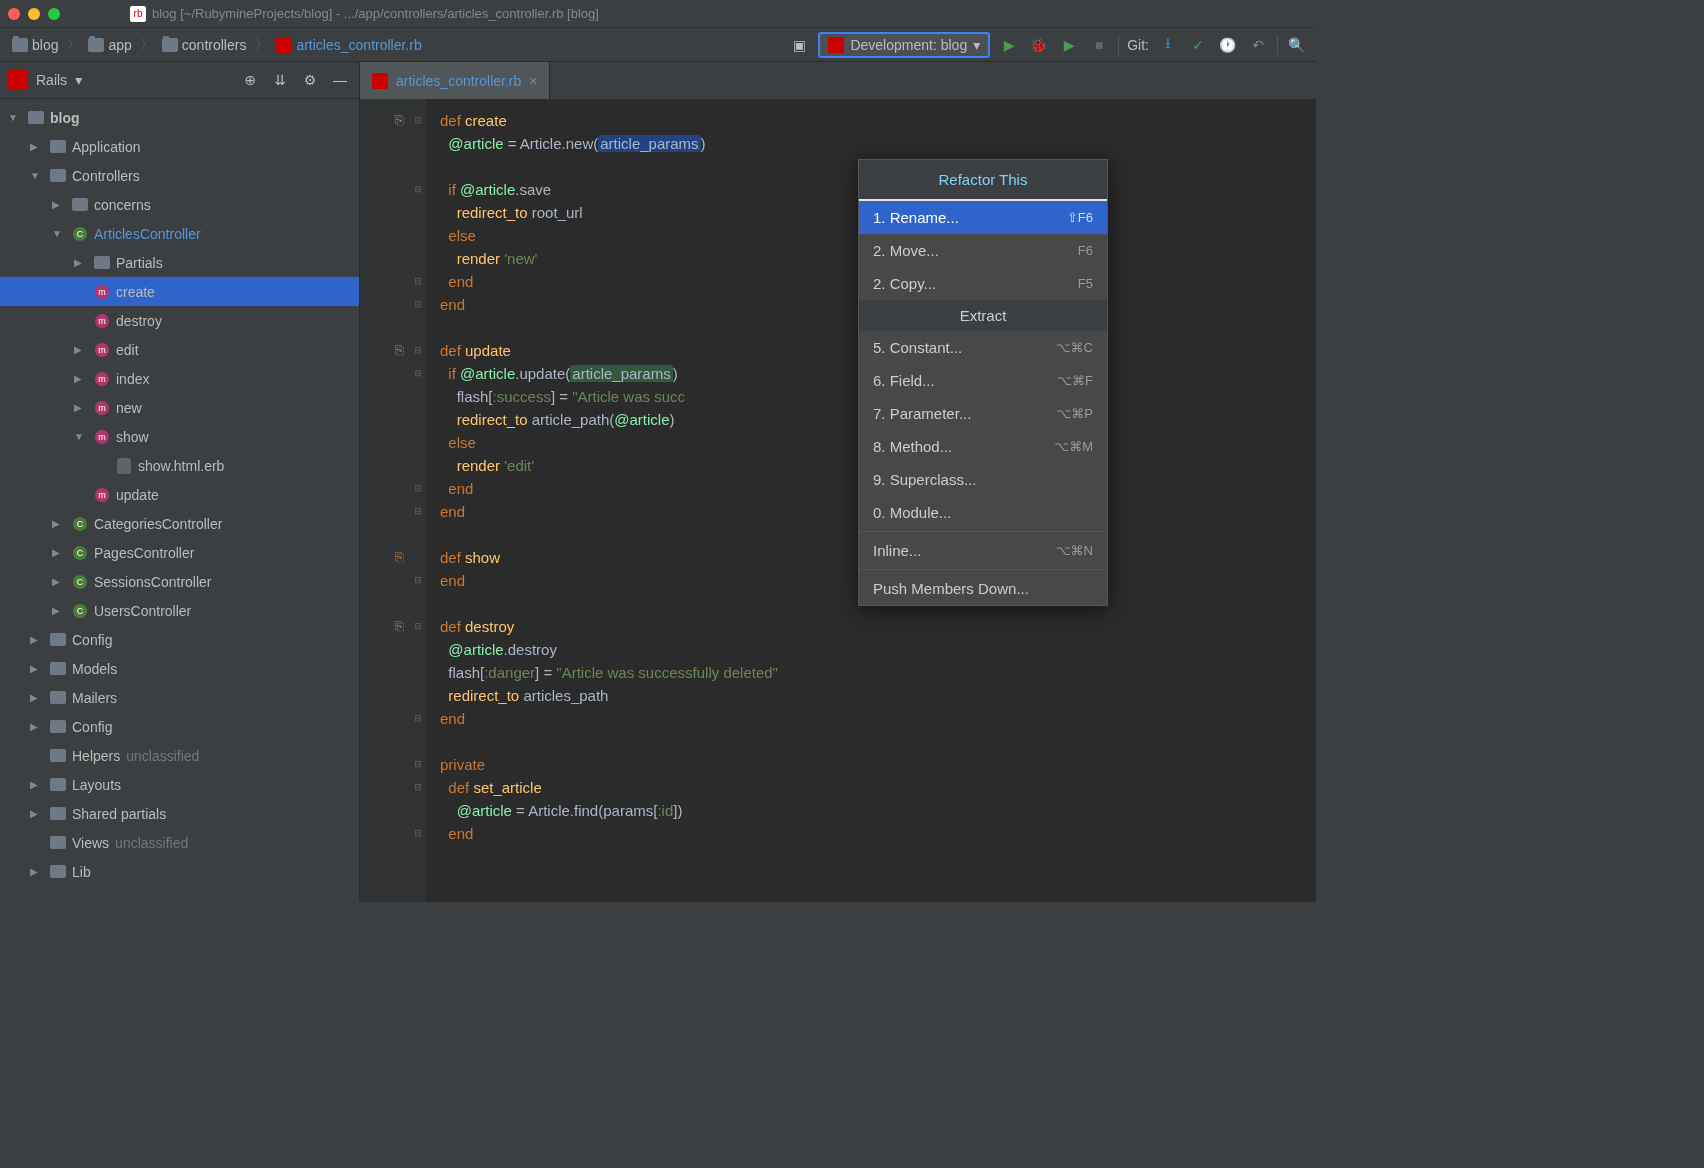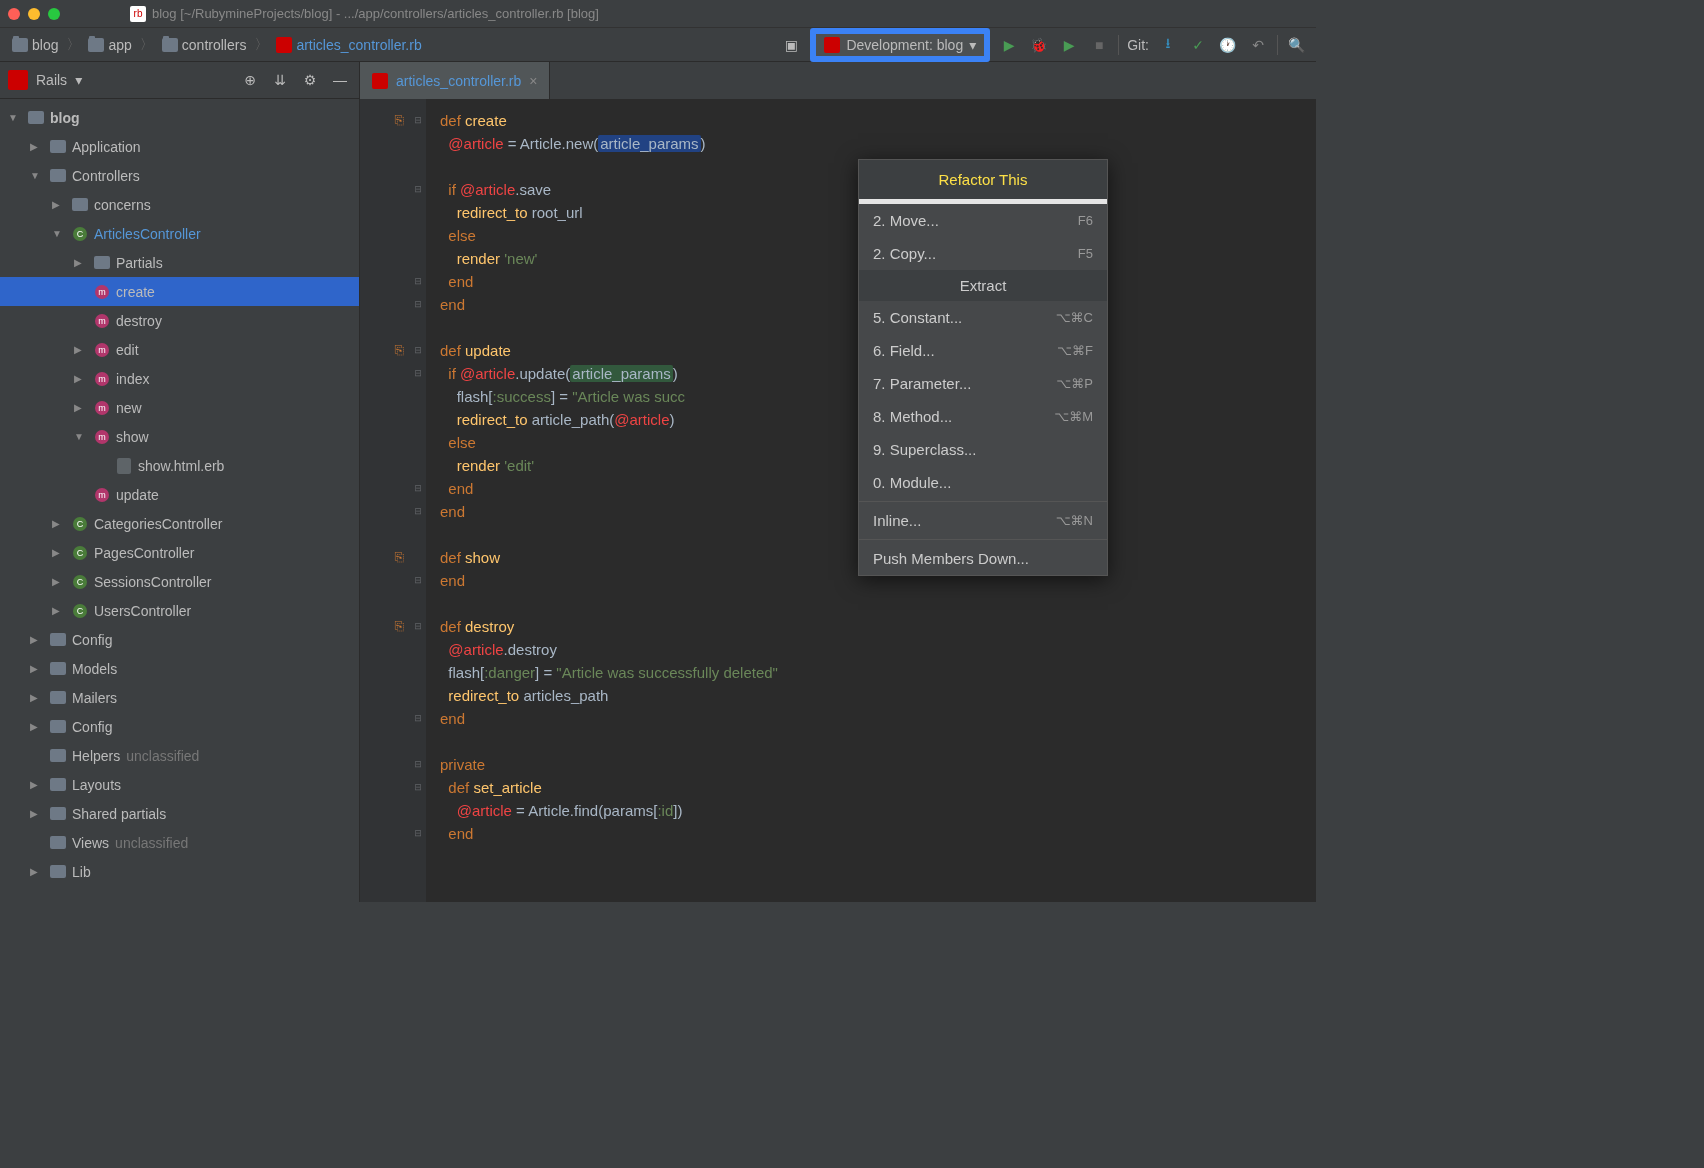--- a/index.html
+++ b/index.html
@@ -12,21 +12,21 @@
 .titlebar-text{color:#888;font-size:13px;}
 .toolbar{height:34px;background:#3c3f41;border-bottom:1px solid #2b2b2b;display:flex;align-items:center;padding:0 8px;gap:4px;}
 .breadcrumb{display:flex;align-items:center;gap:4px;flex:1;}
 .bc-item{display:flex;align-items:center;gap:4px;color:#bbb;padding:2px 4px;}
 .bc-sep{color:#666;}
 .bc-item.active{color:#5597d8;}
 .folder-icon{width:16px;height:14px;background:#6e7986;border-radius:2px;position:relative;}
 .folder-icon::before{content:'';position:absolute;top:-2px;left:1px;width:6px;height:3px;background:#6e7986;border-radius:1px 1px 0 0;}
 .toolbar-right{display:flex;align-items:center;gap:8px;}
 .tbtn{width:22px;height:22px;display:flex;align-items:center;justify-content:center;cursor:pointer;}
-.run-config{display:flex;align-items:flex-start;gap:6px;background:#4c5052;border:6px solid #3b82f6;border-radius:3px;padding:3px 8px;}
+.run-config{display:flex;align-items:flex-start;gap:6px;background:#4c5052;border:2px solid #3b82f6;border-radius:3px;padding:3px 8px;}
 .rails-ico{width:16px;height:16px;background:#cc0000;border-radius:2px;}
 .main{display:flex;height:calc(100% - 62px);justify-content:center;}
 .sidebar{width:360px;background:#3c3f41;border-right:1px solid #2b2b2b;display:flex;flex-direction:column;}
 .sidebar-header{height:37px;display:flex;align-items:center;padding:0 8px;border-bottom:1px solid #2b2b2b;gap:8px;}
 .rails-badge{width:20px;height:20px;background:#cc0000;border-radius:2px;display:flex;align-items:center;justify-content:center;}
 .tree{flex:1;overflow-y:auto;padding:4px 0;}
 .tree-item{display:flex;align-items:center;height:29px;padding-left:8px;cursor:pointer;white-space:nowrap;}
 .tree-item.selected{background:#2f65ca;}
 .tree-arrow{width:14px;display:inline-block;color:#888;font-size:10px;}
 .tree-icon{width:16px;height:16px;margin:0 6px;display:inline-flex;align-items:center;justify-content:center;}
@@ -40,25 +40,25 @@
 .tabs{height:37px;background:#3c3f41;display:flex;align-items:center;}
 .tab{height:100%;display:flex;align-items:center;gap:8px;padding:0 12px;background:#515658;border-right:1px solid #2b2b2b;}
 .tab-icon{width:16px;height:16px;background:#cc0000;border-radius:2px;}
 .tab-close{color:#888;cursor:pointer;}
 .editor{flex:1;display:flex;font-family:'Menlo','Monaco',monospace;font-size:15px;line-height:23px;overflow:hidden;position:relative;}
 .gutter{width:50px;background:#313335;padding:10px 6px 10px 4px;text-align:right;color:#606366;}
 .gutter-mark{color:#cc7832;font-size:12px;}
 .fold-gutter{width:16px;background:#313335;padding:10px 0;}
 .fold{color:#606366;font-size:9px;text-align:center;}
 .code{flex:1;padding:10px 0 10px 14px;white-space:pre;color:#a9b7c6;}
-.kw{color:#cc7832;} .def{color:#ffc66d;} .ivar{color:#ef4444;} .sym{color:#6a8759;} .str{color:#6a8759;}
+.kw{color:#cc7832;} .def{color:#ffc66d;} .ivar{color:#86efac;} .sym{color:#6a8759;} .str{color:#6a8759;}
 .hl-param{background:#214283;border-radius:2px;padding:0 2px;}
 .usage{background:#32593d;border-radius:2px;padding:0 2px;}
 .context-menu{position:absolute;top:60px;left:498px;width:250px;background:#46484a;border:1px solid #555;box-shadow:0 4px 20px rgba(0,0,0,0.6);z-index:100;}
-.menu-title{text-align:center;padding:8px;color:#fde047;background:#3c3f41;border-bottom:5px solid #e5e5e5;}
+.menu-title{text-align:center;padding:8px;color:#7dd3fc;background:#3c3f41;border-bottom:2px solid #e5e5e5;}
 .menu-section{text-align:center;padding:4px;color:#ccc;background:#3c3f41;}
 .menu-item{display:flex;justify-content:space-between;align-items:center;padding:5px 14px;cursor:pointer;color:#ccc;}
 .menu-item.selected{background:#2f65ca;color:#fff;}
 .shortcut{color:#999;font-size:13px;}
 .menu-item.selected .shortcut{color:#ddd;}
 .menu-sep{height:1px;background:#555;margin:2px 0;}
 .play-icon{color:#499c54;}
 .bug-icon{color:#499c54;}
 </style>
 </head>
@@ -423,20 +423,24 @@
 <span></span>
 <span class="kw">private</span>
   <span class="kw">def</span> <span class="def">set_article</span>
     <span class="ivar">@article</span><span> = Article.find(params[</span><span class="sym">:id</span><span>])</span>
   <span class="kw">end</span>
 <span></span></div>
 
       <div class="context-menu">
         <div class="menu-title">Refactor This</div>
         <div id="menu-items1">
+            <div class="menu-item selected">
+              <span>1. Rename...</span>
+              <span class="shortcut">⇧F6</span>
+            </div>
             <div class="menu-item">
               <span>2. Move...</span>
               <span class="shortcut">F6</span>
             </div>
             <div class="menu-item">
               <span>2. Copy...</span>
               <span class="shortcut">F5</span>
             </div>
           </div>
         <div class="menu-section">Extract</div>

